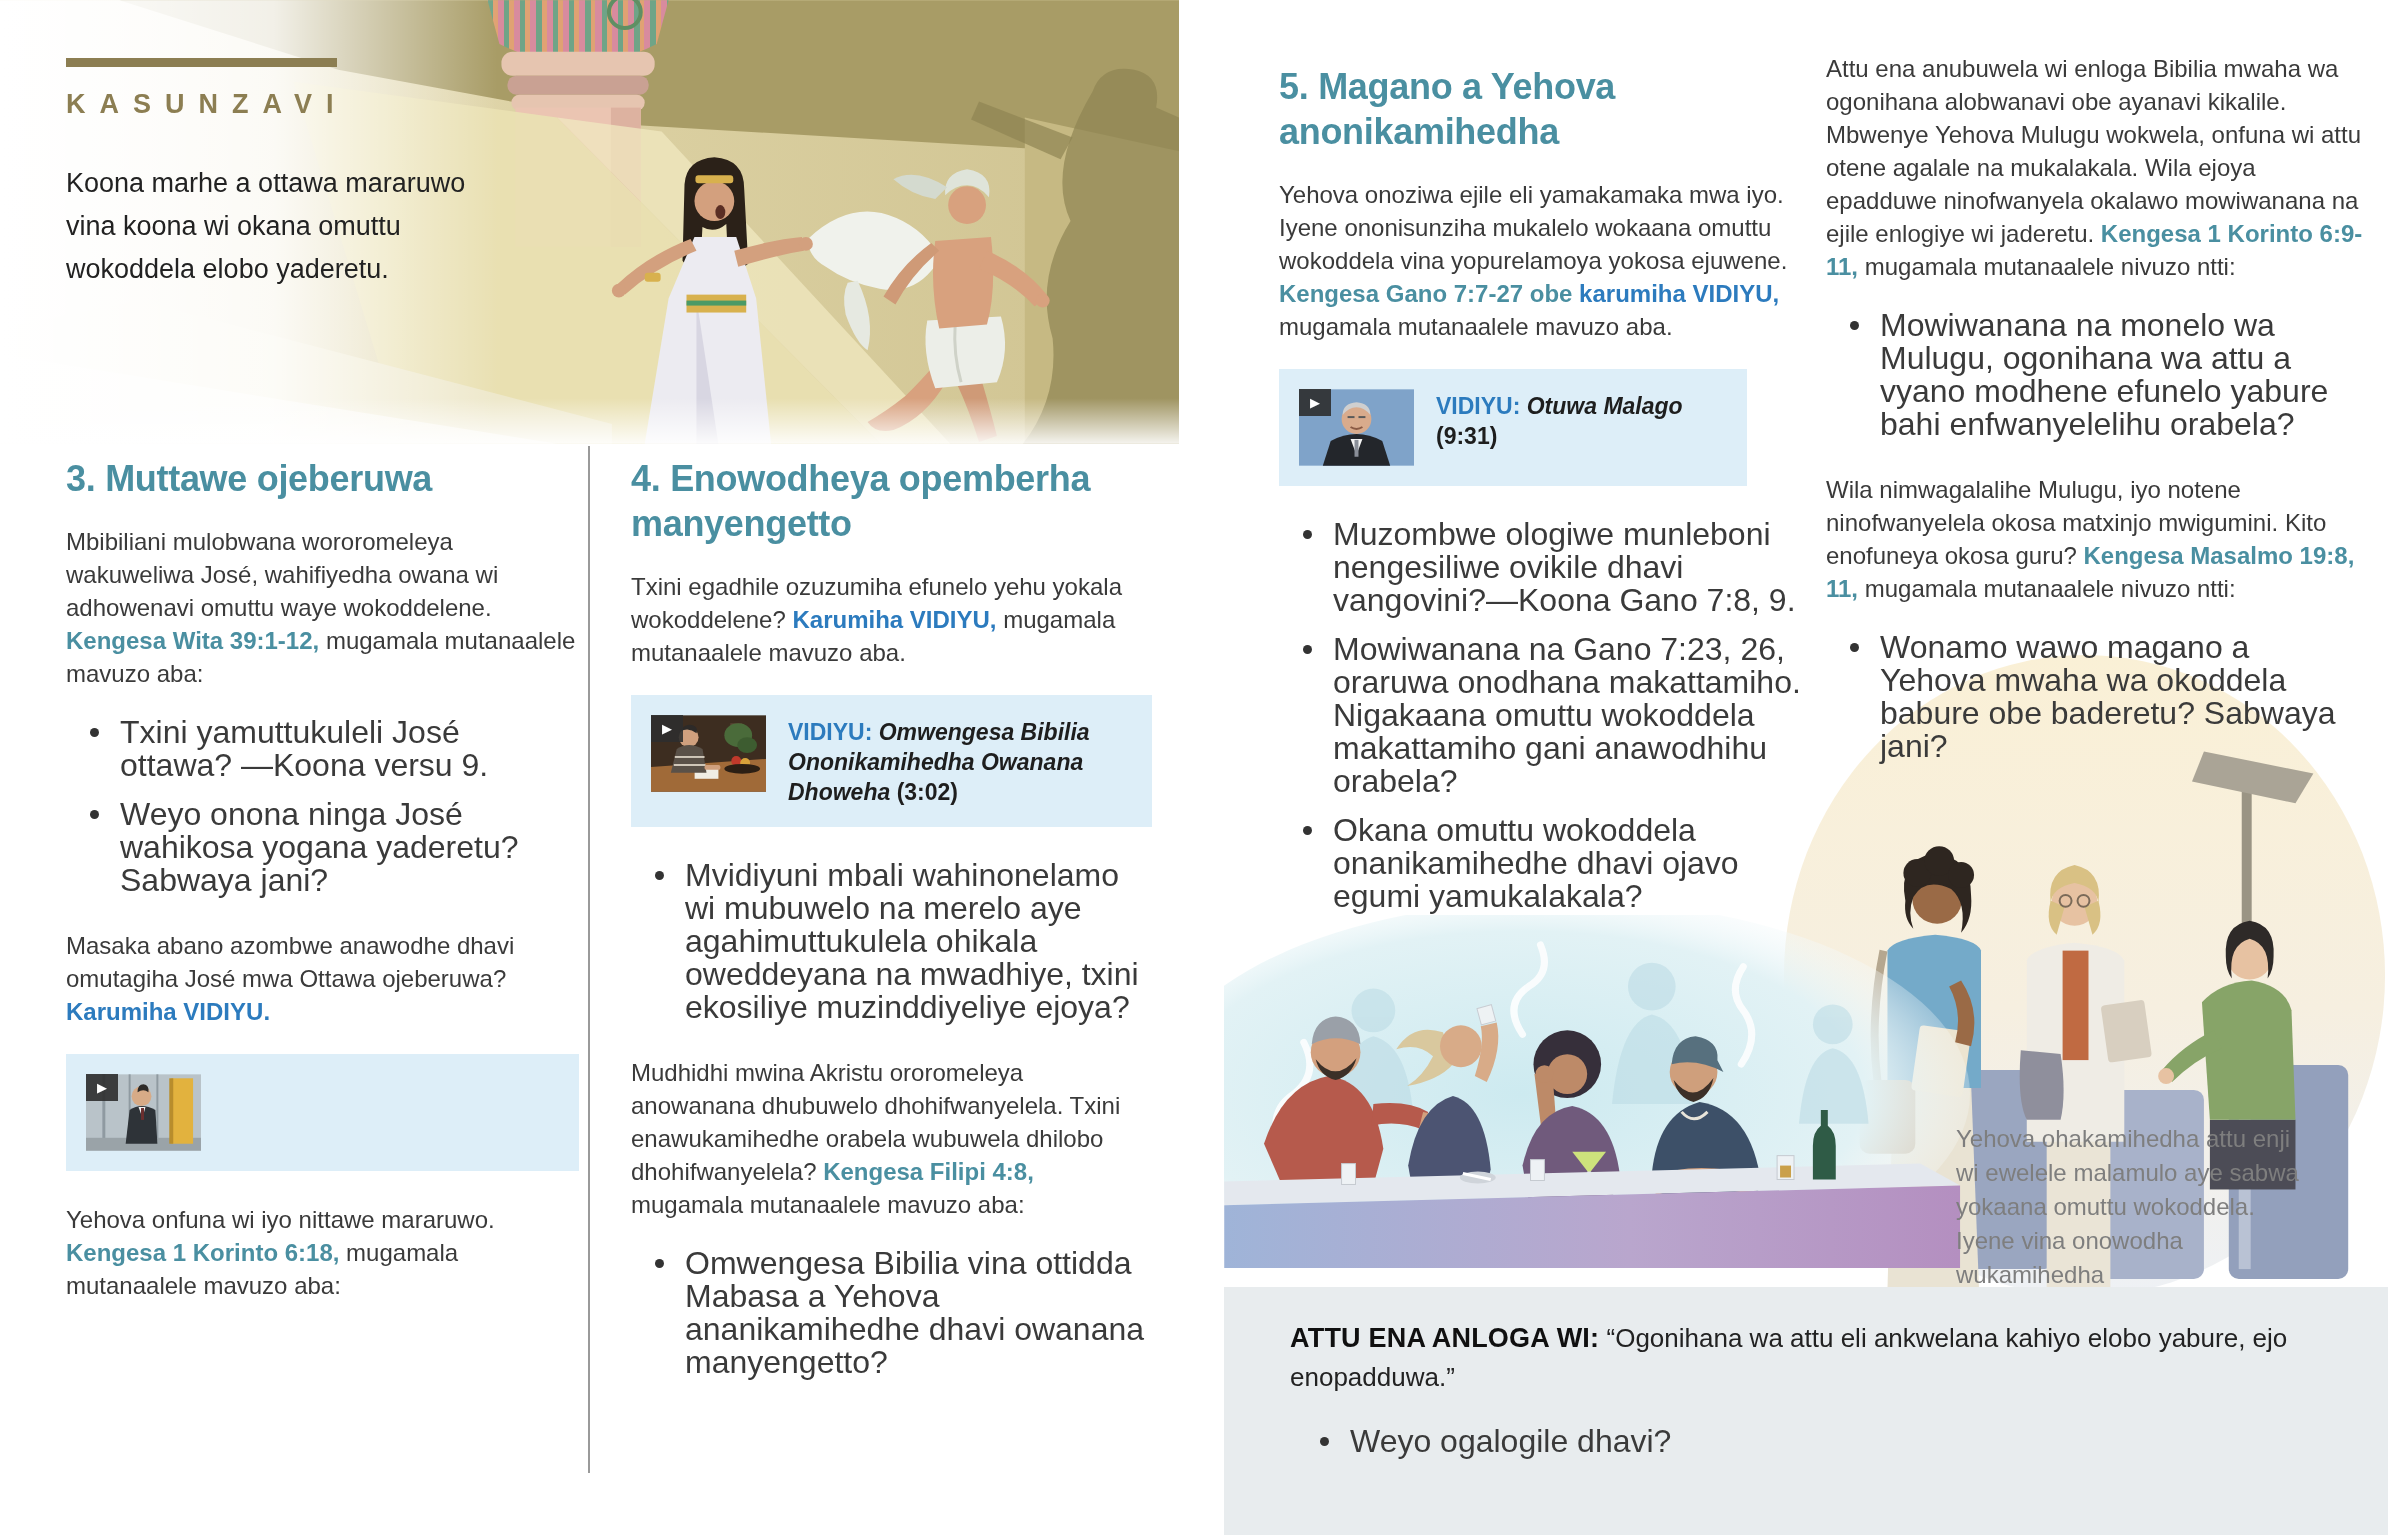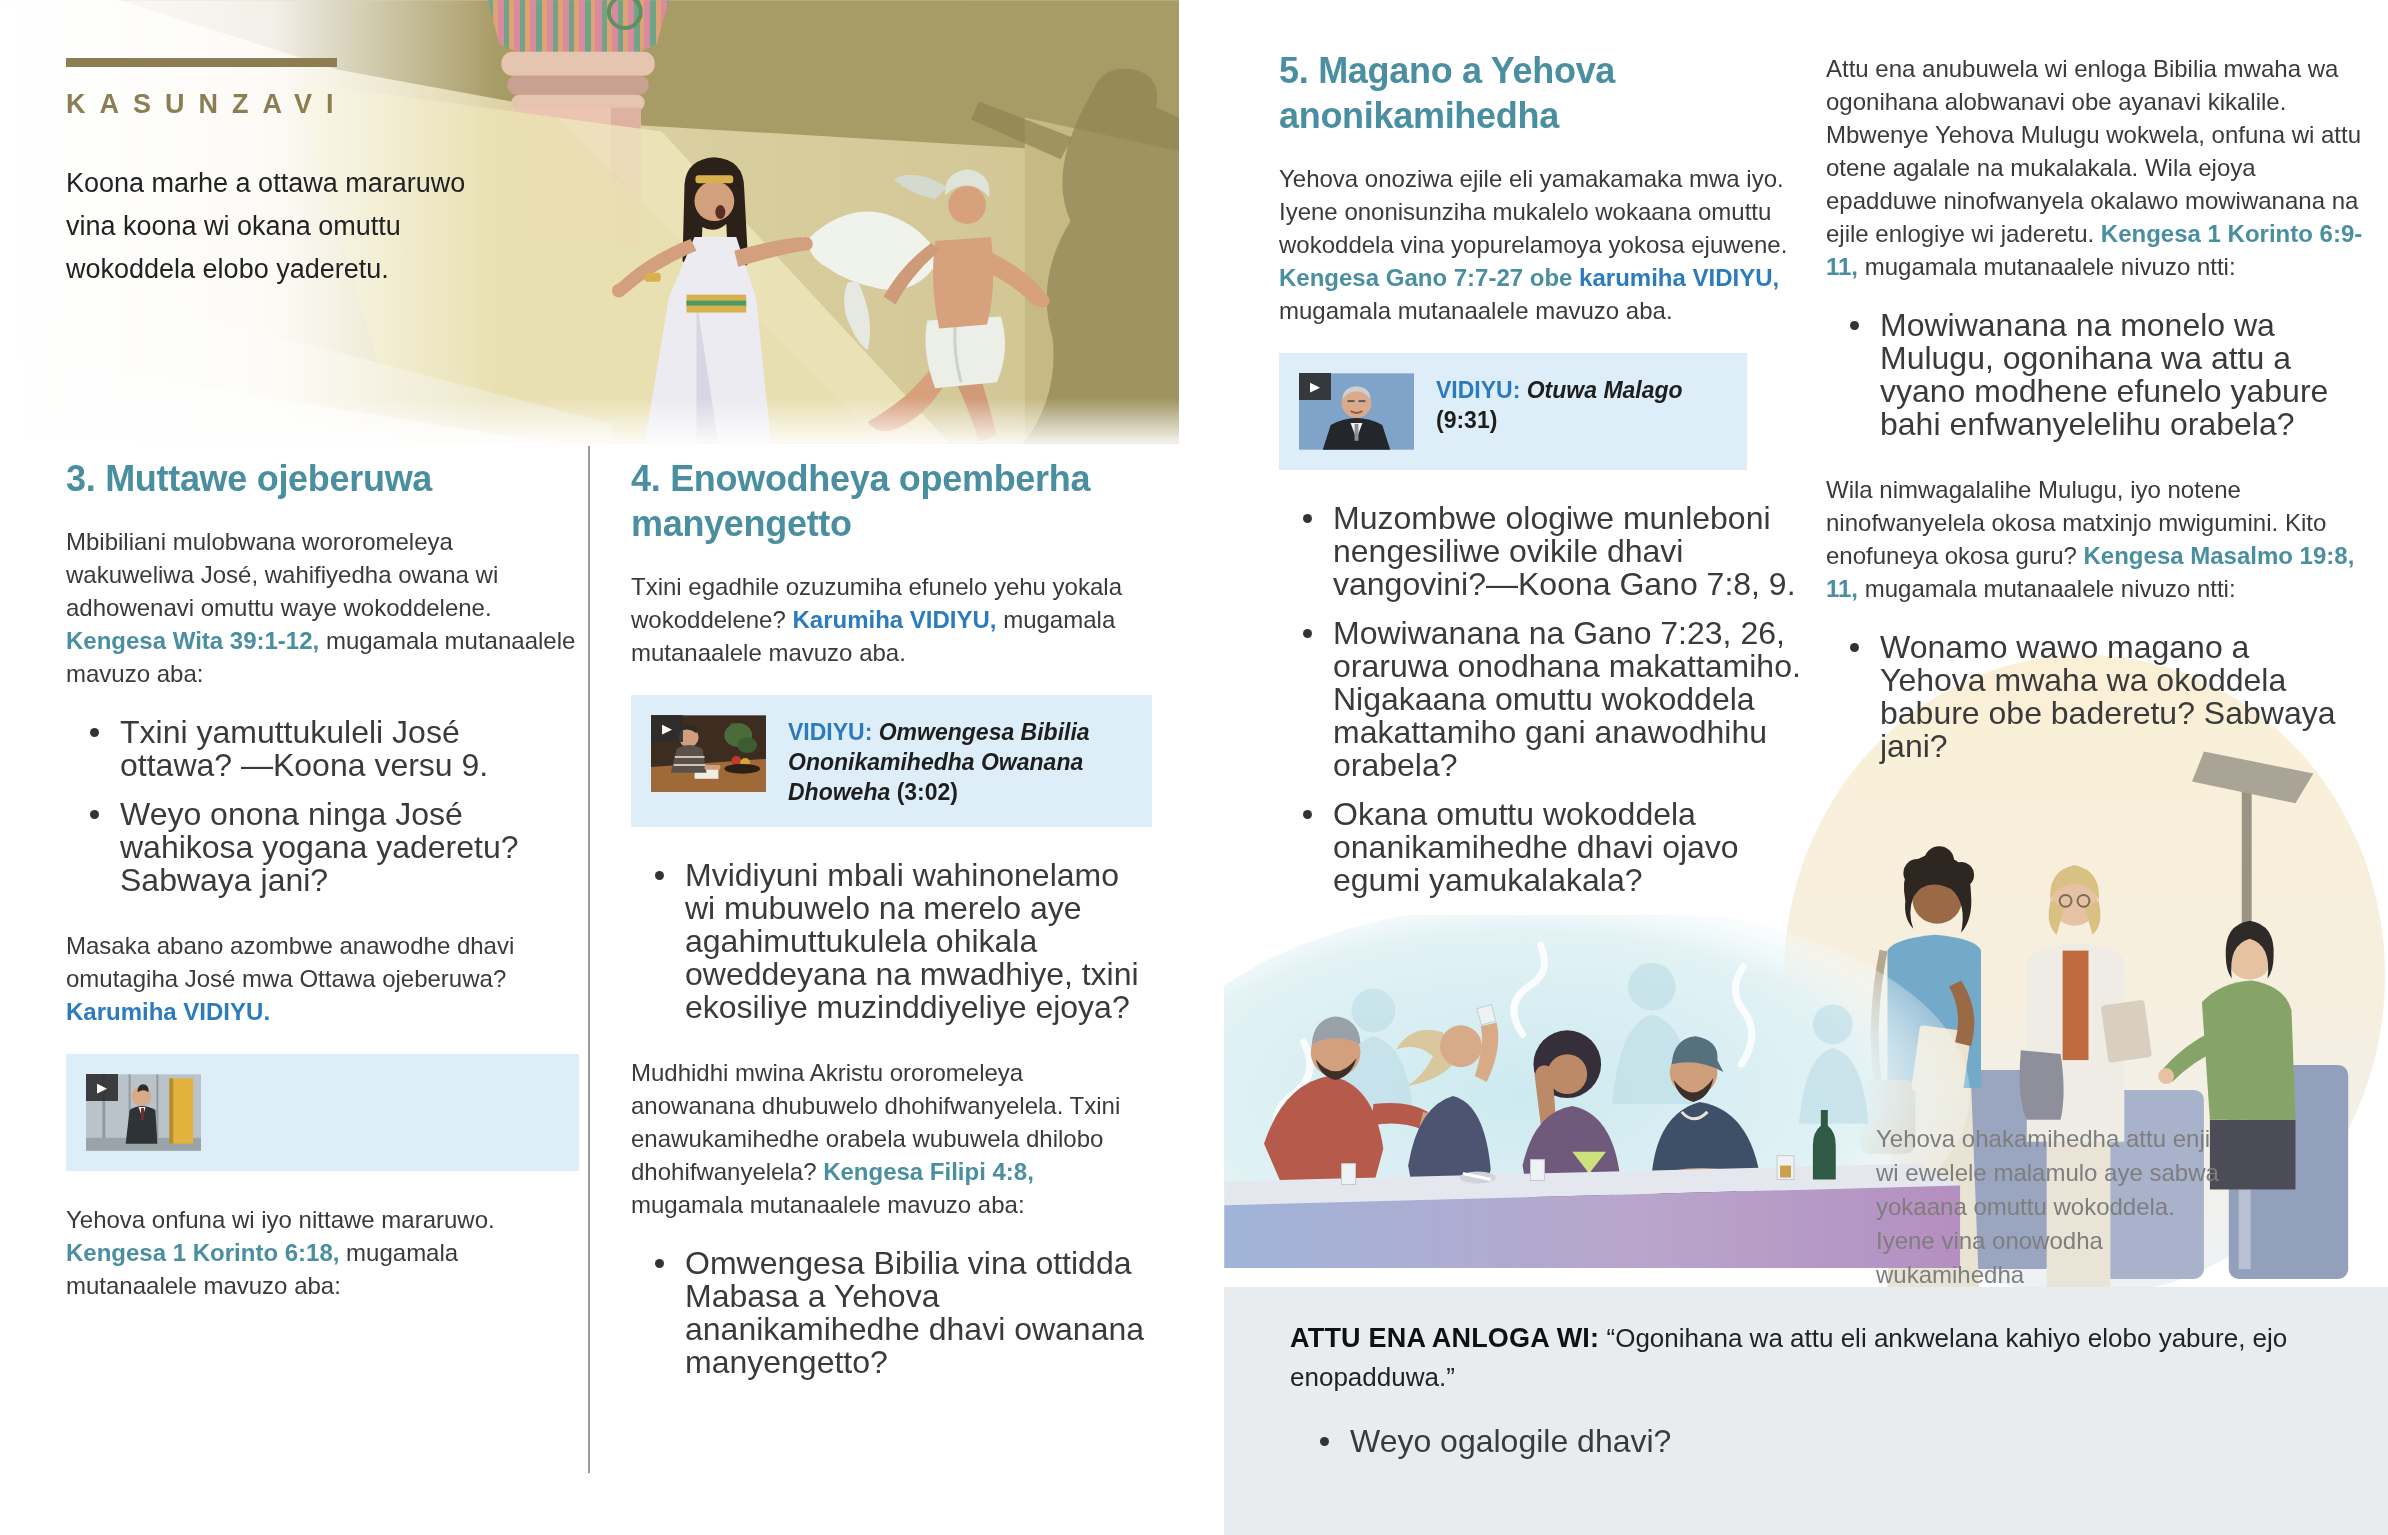--- a/index.html
+++ b/index.html
@@ -337,21 +337,21 @@
       <rect x="308" y="246" width="14" height="21" fill="#eef2f5" stroke="#c5cad0"></rect>
       <ellipse cx="255" cy="264" rx="18" ry="6" fill="#cfd4da"></ellipse>
       <line x1="240" y1="260" x2="268" y2="266" stroke="#ffffff" stroke-width="3"></line>
       <rect x="556" y="242" width="17" height="24" fill="#eef2f5" stroke="#c5cad0"></rect>
       <rect x="559" y="252" width="11" height="12" fill="#caa04a"></rect>
       <path d="M600,196 L607,196 L607,212 Q615,218 615,232 L615,266 L592,266 L592,232 Q592,218 600,212 Z" fill="#2f5b46"></path>
     </svg>
   </div>
 
   <div class="abs" style="left:1279px;top:48px;width:525px;">
-    <h2 class="sec-heading" style="width:418px;">5. Magano a Yehova anonikamihedha</h2>
+    <h2 class="sec-heading" style="width:418px;margin-top:16px;">5. Magano a Yehova anonikamihedha</h2>
     <p class="body"><span>Yehova onoziwa ejile eli yamakamaka mwa iyo. Iyene ononisunziha mukalelo wokaana omuttu wokoddela vina yopurelamoya yokosa ejuwene. </span><span class="scripture">Kengesa Gano 7:7-27 obe </span><span class="video-link">karumiha VIDIYU,</span><span> mugamala mutanaalele mavuzo aba.</span></p>
     <div class="video-card" style="width:468px;">
       <div class="vthumb">
         <svg width="115" height="77" viewBox="0 0 116 77">
           <rect width="116" height="77" fill="#7fa3c9"></rect>
           <path d="M24,77 L32,52 Q58,38 84,52 L92,77 Z" fill="#23262b"></path>
           <polygon points="52,50 64,50 58,66" fill="#f4f4f4"></polygon>
           <line x1="58" y1="51" x2="58" y2="68" stroke="#8a8f99" stroke-width="4"></line>
           <circle cx="58" cy="30" r="15" fill="#d9ab8c"></circle>
           <path d="M44,26 Q44,14 58,13 Q72,14 72,26 Q66,18 58,18 Q50,18 44,26 Z" fill="#cfcfcf"></path>
@@ -380,21 +380,21 @@
     <p class="body"><span>Attu ena anubuwela wi enloga Bibilia mwaha wa ogonihana alobwanavi obe ayanavi kikalile. Mbwenye Yehova Mulugu wokwela, onfuna wi attu otene agalale na mukalakala. Wila ejoya epadduwe ninofwanyela okalawo mowiwanana na ejile enlogiye wi jaderetu. </span><span class="scripture">Kengesa 1 Korinto 6:9-11,</span><span> mugamala mutanaalele nivuzo ntti:</span></p>
     <ul class="bullets">
       <li><span>Mowiwanana na monelo wa Mulugu, ogonihana wa attu a vyano modhene efunelo yabure bahi enfwanyelelihu orabela?</span></li>
     </ul>
     <p class="body"><span>Wila nimwagalalihe Mulugu, iyo notene ninofwanyelela okosa matxinjo mwigumini. Kito enofuneya okosa guru? </span><span class="scripture">Kengesa Masalmo 19:8, 11,</span><span> mugamala mutanaalele nivuzo ntti:</span></p>
     <ul class="bullets">
       <li><span>Wonamo wawo magano a Yehova mwaha wa okoddela babure obe baderetu? Sabwaya jani?</span></li>
     </ul>
   </div>
 
-  <div class="abs caption" style="left:1876px;top:1122px;width:358px;">Yehova ohakamihedha attu enji wi ewelele malamulo aye sabwa yokaana omuttu wokoddela. Iyene vina onowodha wukamihedha</div>
+  <div class="abs caption" style="left:1956px;top:1122px;width:358px;">Yehova ohakamihedha attu enji wi ewelele malamulo aye sabwa yokaana omuttu wokoddela. Iyene vina onowodha wukamihedha</div>
 
   <div class="abs quote-box" style="left:1224px;top:1287px;width:1164px;height:249px;">
     <p>
       <span class="q-lead">ATTU ENA ANLOGA WI:</span>
       <span class="q-text">“Ogonihana wa attu eli ankwelana kahiyo elobo yabure, ejo enopadduwa.”</span>
     </p>
     <ul class="bullets">
       <li>Weyo ogalogile dhavi?</li>
     </ul>
   </div>

